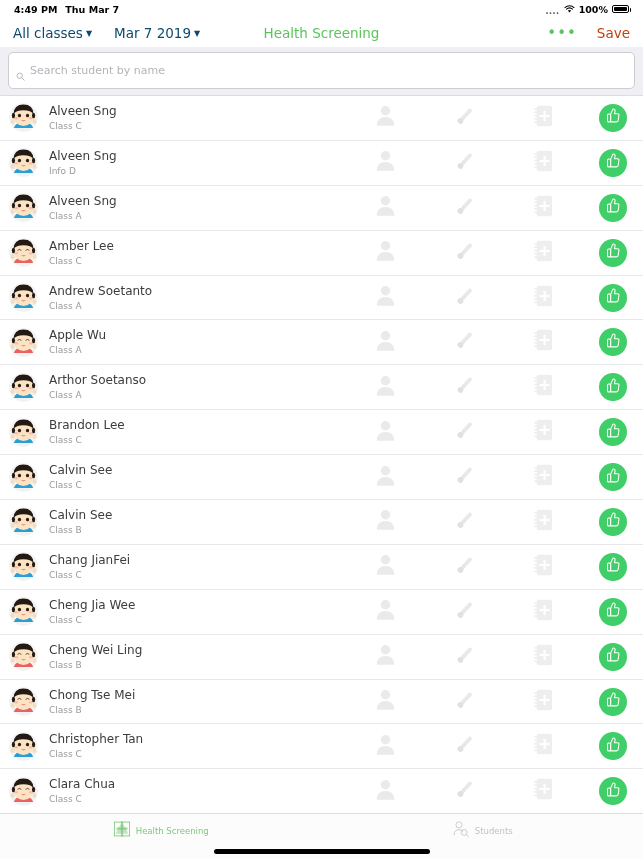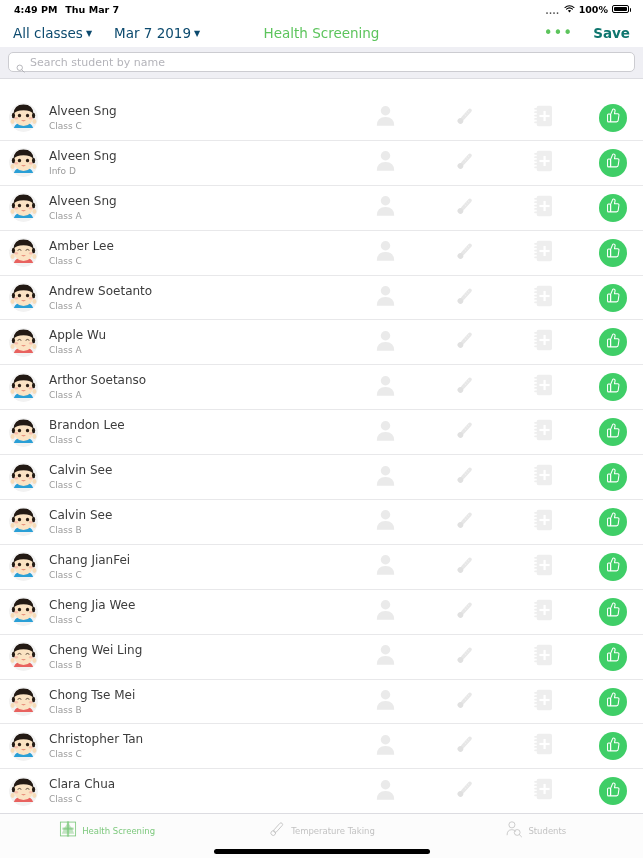--- a/index.html
+++ b/index.html
@@ -52,32 +52,32 @@
     display:flex; align-items:center; gap:3px;
   }
   .nav-btn .caret { font-size:8px; position:relative; top:1px; }
   .nav-gap { width:22px; }
   .nav-title {
     position:absolute; left:0; right:0; text-align:center;
     color:#5cc45c; font-size:13.5px; pointer-events:none;
   }
   .nav-right { margin-left:auto; display:flex; align-items:center; gap:20px; z-index:2;}
   .dots-btn { color:#5cc45c; font-size:15px; letter-spacing:1px; cursor:pointer; line-height:10px; }
-  .save-btn { color:#0f766e; font-size:13.5px; cursor:pointer;font-weight:bold; }
+  .save-btn { color:#c2410c; font-size:13.5px; cursor:pointer; }
   
   .searchwrap {
     background:#efeff4;
     padding:5px 8px 6px 8px;
     border-bottom:1px solid #dcdce1;
   }
   .searchbox {
     background:#fff;
     border:1px solid #ccccd1;
     border-radius:5px;
-    height:20px;
+    height:37px;
     display:flex; align-items:center;
     padding:0 7px;
     gap:5px;
   }
   .search-ico { width:9px; height:9px; flex:0 0 auto; }
   .search-ph { color:#b4b4ba; font-size:11px; }
   
   .list {
     position:absolute;
     top:96px; left:0; right:0; bottom:45px;
@@ -1181,29 +1181,20 @@
       <span><svg viewBox="0 0 26 26" width="18" height="18">
           <rect x="2" y="3" width="22" height="20" fill="none" stroke="#7cc87c" stroke-width="1.2"></rect>
           <path d="M13 4 q-7 8 -9 16 h18 q-2 -8 -9 -16 z" fill="#7cc87c" opacity=".45"></path>
           <rect x="11.4" y="2" width="3.2" height="22" fill="#7cc87c" opacity=".7"></rect>
           <rect x="5" y="11" width="16" height="3" fill="#7cc87c" opacity=".7"></rect>
         </svg></span>
       <span class="tab-label">Health Screening</span>
     </div>
     <div class="tab">
       <span><svg viewBox="0 0 26 26" width="18" height="18">
-          <g transform="rotate(42 13 13)">
-            <rect x="10.6" y="2" width="4.6" height="17" rx="2.3" fill="none" stroke="#c2c2c2" stroke-width="1.2"></rect>
-            <circle cx="12.9" cy="21" r="3.4" fill="none" stroke="#c2c2c2" stroke-width="1.2"></circle>
-          </g>
-        </svg></span>
-      <span class="tab-label">Temperature Taking</span>
-    </div>
-    <div class="tab">
-      <span><svg viewBox="0 0 26 26" width="18" height="18">
           <circle cx="10" cy="7" r="4.4" fill="none" stroke="#c2c2c2" stroke-width="1.2"></circle>
           <path d="M3 22 q0 -8 7 -8 q4 0 5.6 2.6" fill="none" stroke="#c2c2c2" stroke-width="1.2"></path>
           <circle cx="17.6" cy="18" r="4.2" fill="none" stroke="#c2c2c2" stroke-width="1.2"></circle>
           <line x1="20.8" y1="21.2" x2="24" y2="24.4" stroke="#c2c2c2" stroke-width="1.2" stroke-linecap="round"></line>
         </svg></span>
       <span class="tab-label">Students</span>
     </div>
   </div>
 <div class="homebar"></div>
 

